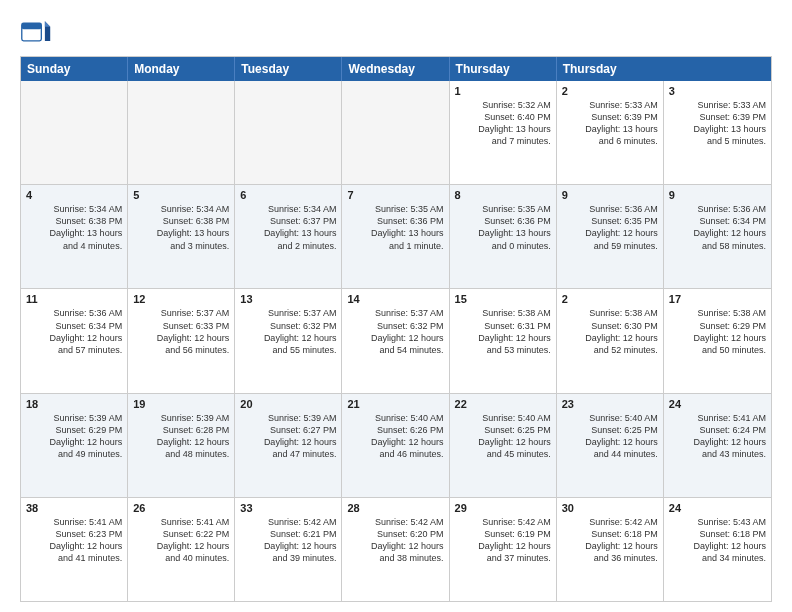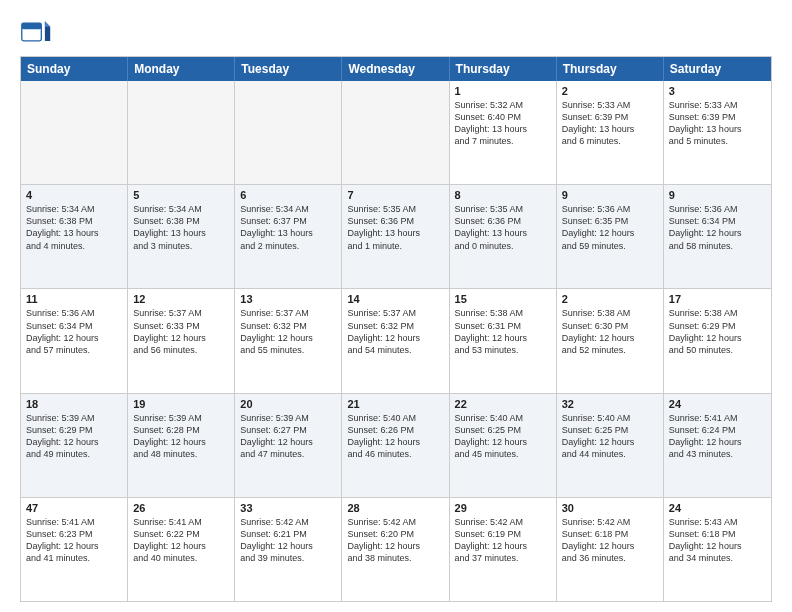--- a/index.html
+++ b/index.html
@@ -102,20 +102,21 @@
     .day-num {
       font-size: 11px;
       font-weight: bold;
       color: #222;
       margin-bottom: 2px;
     }
     .cal-cell-text {
       font-size: 9px;
       color: #333;
       line-height: 1.35;
+      text-align: right;
     }
   </style>
 </head>
 <body>
 
 <div class="page">
   <div class="header">
     <div class="logo">
       <svg class="logo-icon" viewBox="0 0 36 36">
         <rect x="0" y="0" width="36" height="36" fill="none"></rect>
@@ -136,21 +137,20 @@
   </div>
 
   <div class="calendar">
     <div class="cal-header-row">
     <div class="cal-header-cell">Sunday</div>
         <div class="cal-header-cell">Monday</div>
         <div class="cal-header-cell">Tuesday</div>
         <div class="cal-header-cell">Wednesday</div>
         <div class="cal-header-cell">Thursday</div>
         <div class="cal-header-cell">Thursday</div>
-        <div class="cal-header-cell">Saturday</div>
       </div>
     <div class="cal-body">
     <div class="cal-row">
           <div class="cal-cell empty"></div>
           <div class="cal-cell empty"></div>
           <div class="cal-cell empty"></div>
           <div class="cal-cell empty"></div>
           <div class="cal-cell">
             <div class="day-num">1</div>
             <div class="cal-cell-text" style="white-space: pre-line;">Sunrise: 5:32 AM
@@ -305,37 +305,37 @@
 and 46 minutes.</div>
           </div>
           <div class="cal-cell shaded">
             <div class="day-num">22</div>
             <div class="cal-cell-text" style="white-space: pre-line;">Sunrise: 5:40 AM
 Sunset: 6:25 PM
 Daylight: 12 hours
 and 45 minutes.</div>
           </div>
           <div class="cal-cell shaded">
-            <div class="day-num">32</div>
+            <div class="day-num">23</div>
             <div class="cal-cell-text" style="white-space: pre-line;">Sunrise: 5:40 AM
 Sunset: 6:25 PM
 Daylight: 12 hours
 and 44 minutes.</div>
           </div>
           <div class="cal-cell shaded">
             <div class="day-num">24</div>
             <div class="cal-cell-text" style="white-space: pre-line;">Sunrise: 5:41 AM
 Sunset: 6:24 PM
 Daylight: 12 hours
 and 43 minutes.</div>
           </div>
         </div>
         <div class="cal-row">
           <div class="cal-cell">
-            <div class="day-num">47</div>
+            <div class="day-num">38</div>
             <div class="cal-cell-text" style="white-space: pre-line;">Sunrise: 5:41 AM
 Sunset: 6:23 PM
 Daylight: 12 hours
 and 41 minutes.</div>
           </div>
           <div class="cal-cell">
             <div class="day-num">26</div>
             <div class="cal-cell-text" style="white-space: pre-line;">Sunrise: 5:41 AM
 Sunset: 6:22 PM
 Daylight: 12 hours

